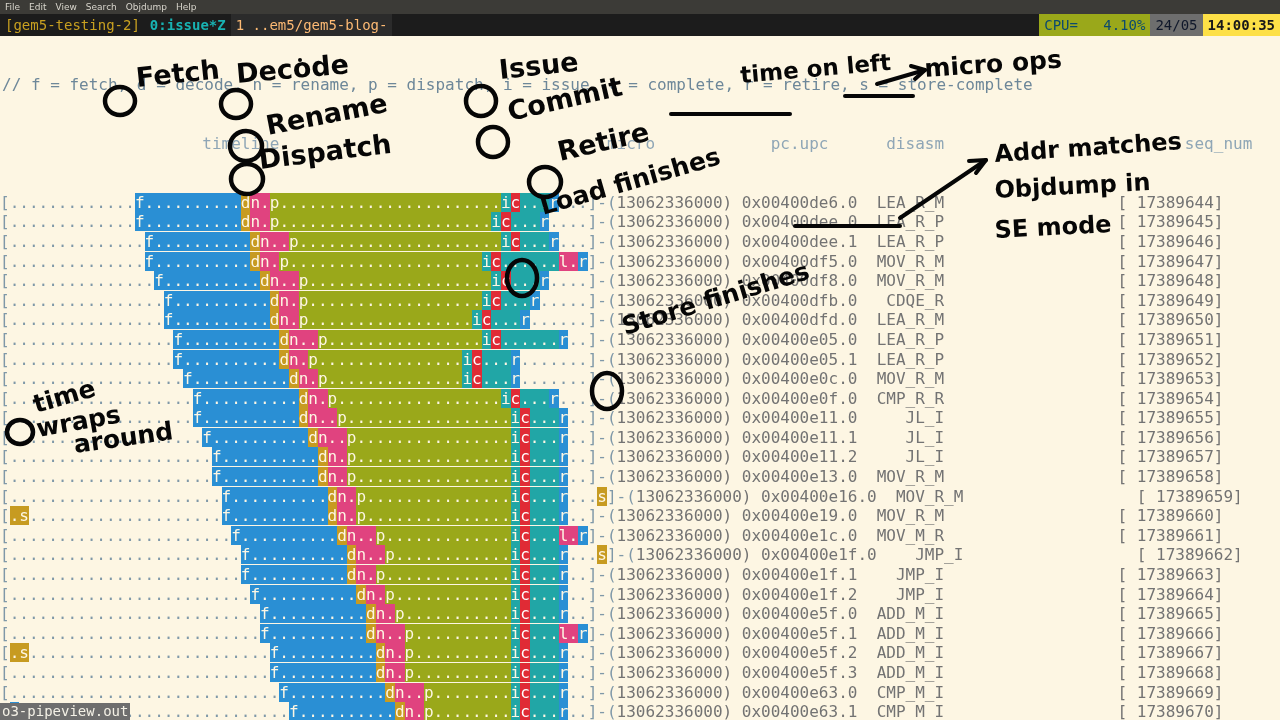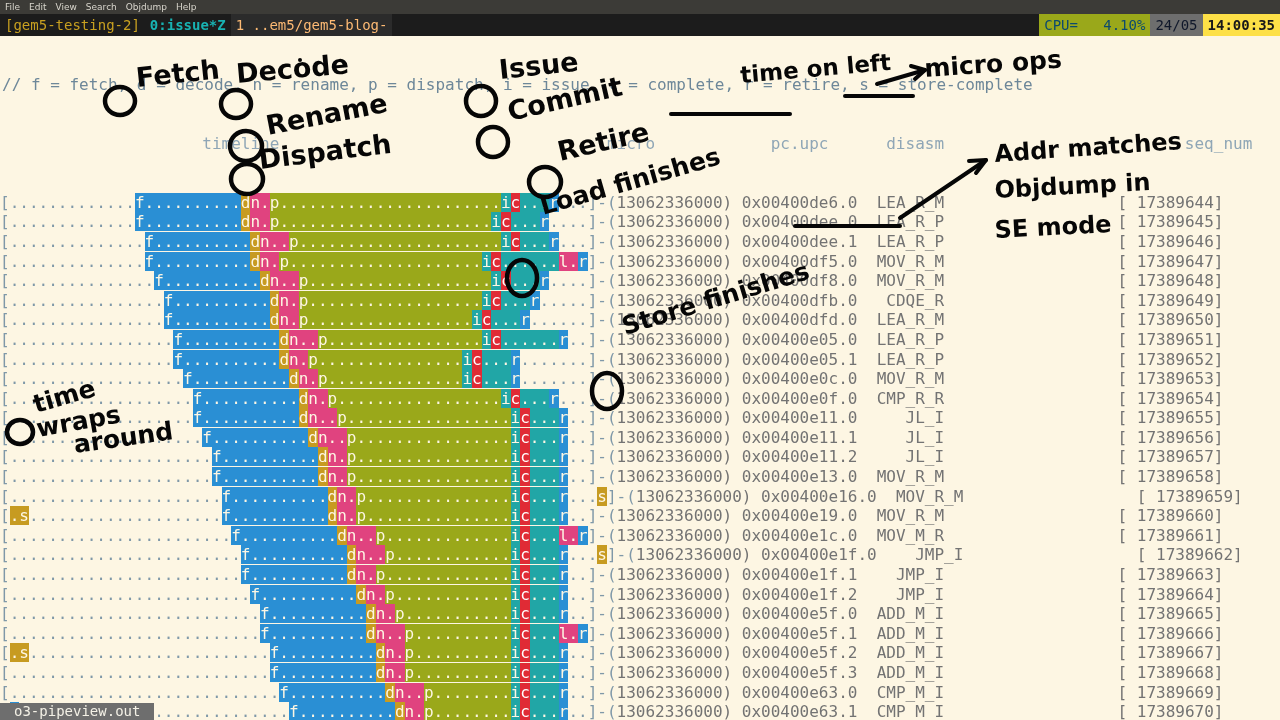--- a/index.html
+++ b/index.html
@@ -55,21 +55,21 @@
   .c-r    { background:#2a8fd4; color:#fdf6e3; }
   .c-l    { background:#e0437f; color:#fdf6e3; }
   .c-s    { background:#c79b21; color:#fdf6e3; }
 
   .txt{ color:#737373; }
 
   
   #lessbar{
     position:absolute; left:0; bottom:0; height:17px;
     background:#6e6e6e; color:#f4f1e6; font-size:14px; line-height:17px;
-    padding:0 14px; white-space:pre;
+    padding:0 2px; white-space:pre;
     font-family:"DejaVu Sans Mono","Liberation Mono",monospace;
   }
 
   
   #ink{ position:absolute; left:0; top:0; width:1280px; height:720px; pointer-events:none; }
 </style>
 </head>
 <body>
 
 <div id="menubar">

